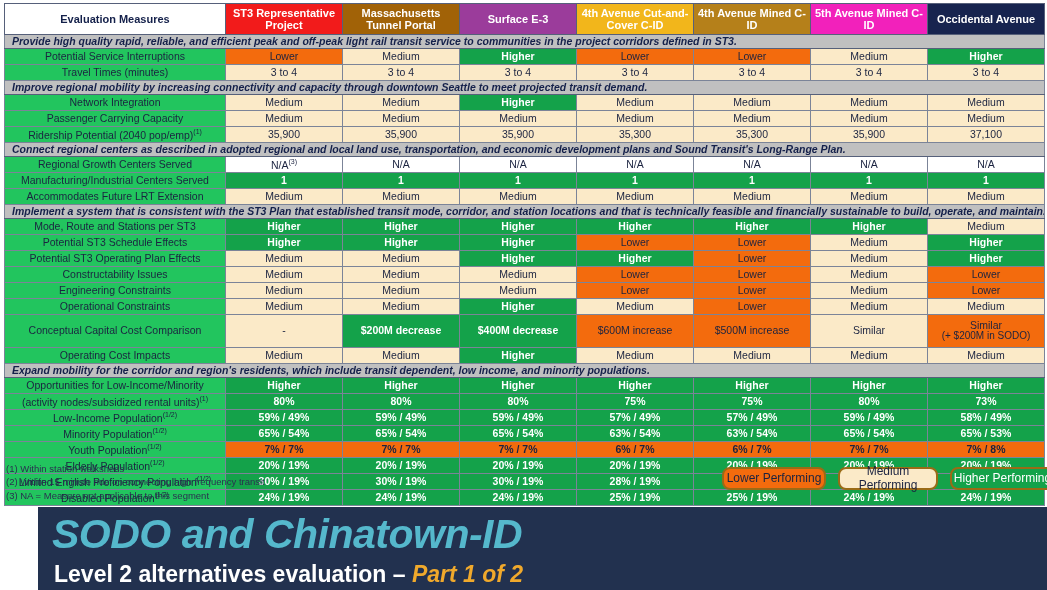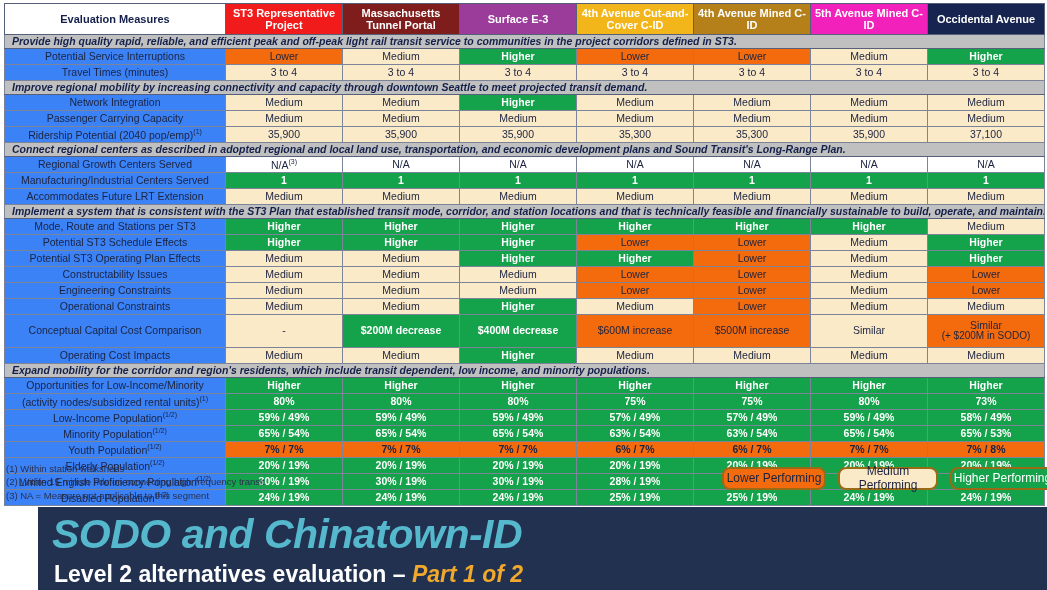--- a/index.html
+++ b/index.html
@@ -58,21 +58,21 @@
     color: #14204a;
     height: 14px;
     padding-left: 7px;
     border-top: 1px solid #56607a;
     border-bottom: 1px solid #56607a;
     margin-left: 30px;
   }
 
   
   td.measure {
-    background: #3b82f6;
+    background: #22c55e;
     color: #14204a;
     font-size: 11.5px;
     white-space: nowrap;
   }
   td.measure sup { font-size: 7px; vertical-align: super; }
 
   
   td.v { font-size: 10.5px; }
   td.v.green  { background: #14a24a; color: #ffffff; font-weight: bold; }
   td.v.orange { background: #f36b0d; color: #1b2340; }
@@ -142,21 +142,21 @@
           <col class="c-alt">
           <col class="c-alt">
         <col class="c-alt">
           <col class="c-alt">
           <col class="c-alt">
       </colgroup>
       <thead>
         <tr class="hdr">
           <th class="hdr-measure">Evaluation Measures</th>
         <th style="background: rgb(242, 27, 27);">ST3 Representative Project</th>
-            <th style="background: #7f1d1d; margin-left: 6px;">Massachusetts Tunnel Portal</th>
+            <th style="background: #a16207; margin-left: 6px;">Massachusetts Tunnel Portal</th>
             <th style="background: rgb(155, 60, 155);">Surface E-3</th>
             <th style="background: rgb(242, 182, 27);">4th Avenue Cut-and-Cover C-ID</th>
             <th style="background: rgb(181, 128, 26);">4th Avenue Mined C-ID</th>
             <th style="background: rgb(242, 33, 187);">5th Avenue Mined C-ID</th>
             <th style="background: rgb(23, 36, 79);">Occidental Avenue</th>
           </tr>
       </thead>
       <tbody id="matrix-body">
           <tr class="band">
             <td colspan="8">Provide high quality rapid, reliable, and efficient peak and off-peak light rail transit service to communities in the project corridors defined in ST3.</td>

